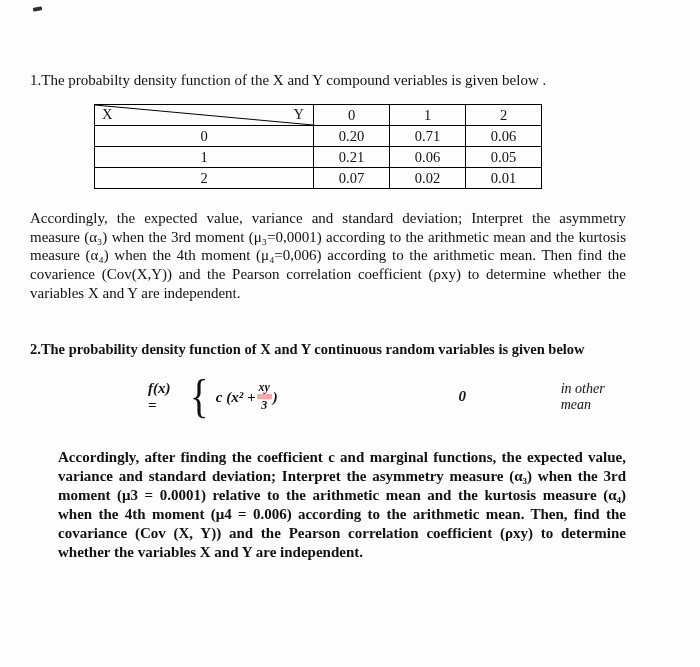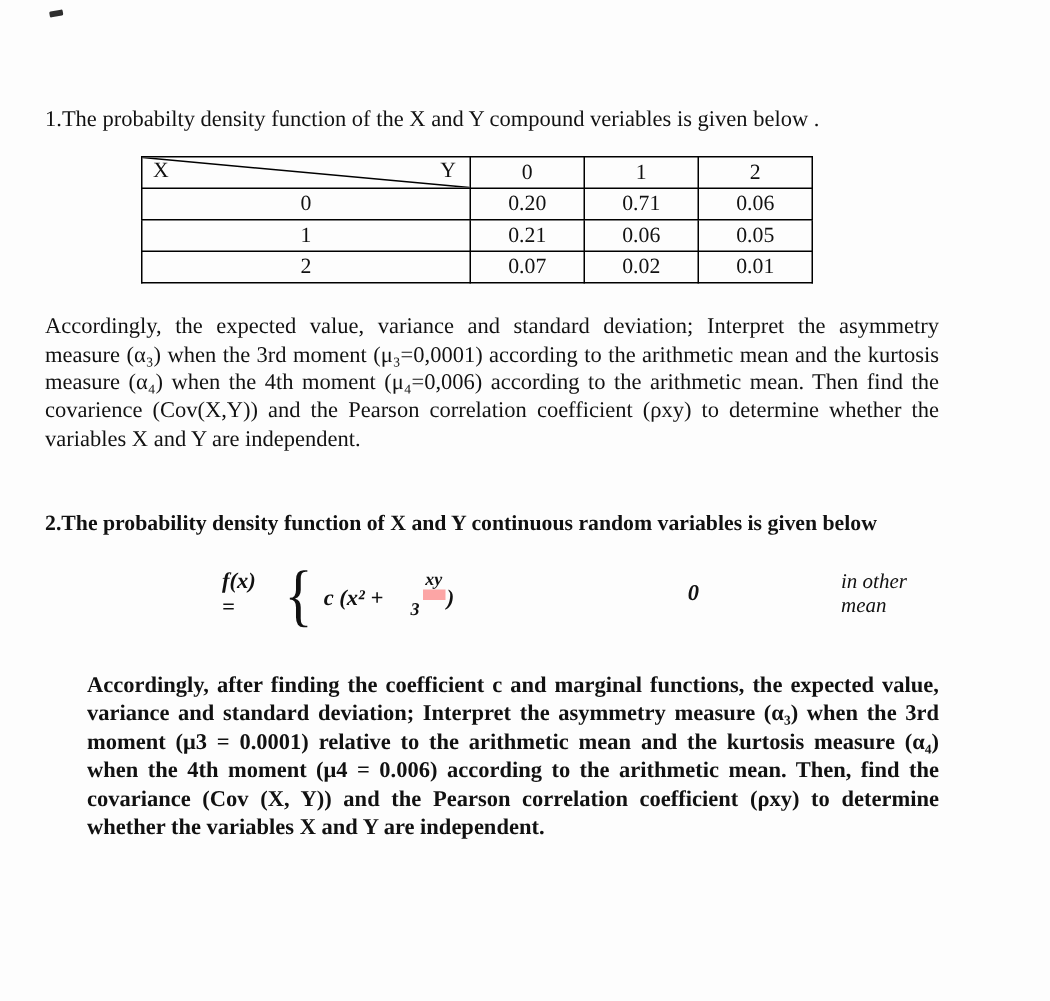--- a/index.html
+++ b/index.html
@@ -54,21 +54,21 @@
   .cases { display: flex; flex-direction: row; gap: 5px; }
   .case { display: flex; align-items: center; font-size: 15px; }
   .expr { width: 170px; font-style: italic; }
   .case2 .expr { text-align: center; }
   .cond { font-style: italic; font-size: 14px; }
   .case2 .cond { padding-left: 27px; font-weight: 500; }
   .frac {
     display: inline-block; vertical-align: -7px;
     text-align: center; font-size: 12px; line-height: 1.1; margin: 0 1px;
   }
-  .frac .num { display: block; border-bottom: 7px solid #fca5a5; padding: 0 2px; margin-left: 25px; }
+  .frac .num { display: block; border-bottom: 5px solid #fca5a5; padding: 0 2px; }
   .frac .den { display: block; }
   .para2 { font-weight: 600; line-height: 19px; margin-top: 28px; margin-left: 28px; }
 </style>
 </head>
 <body>
 
 <div class="page">
   <div class="artifact"></div>
 
   <section>

